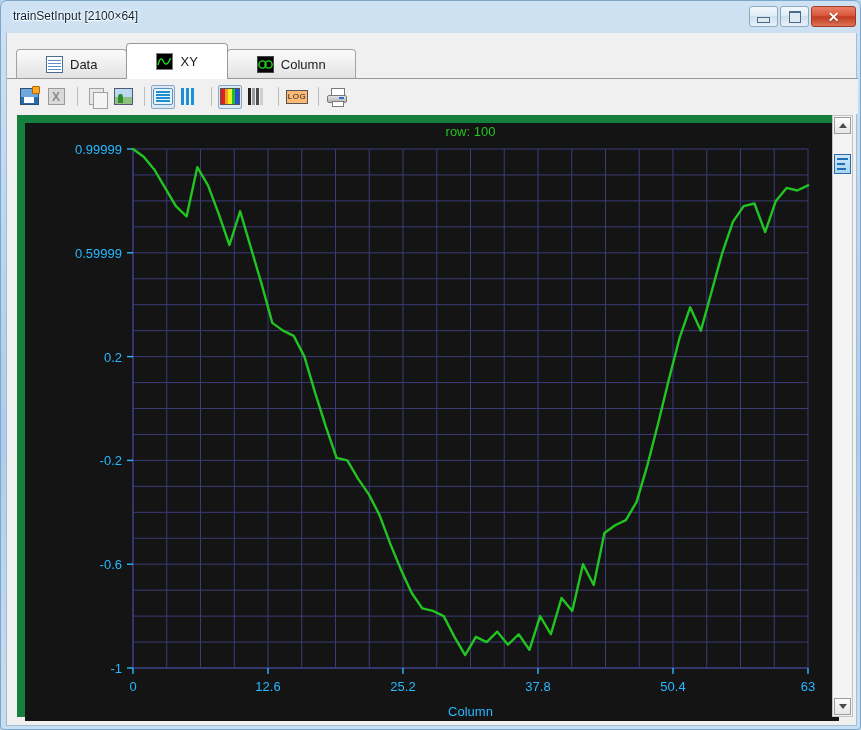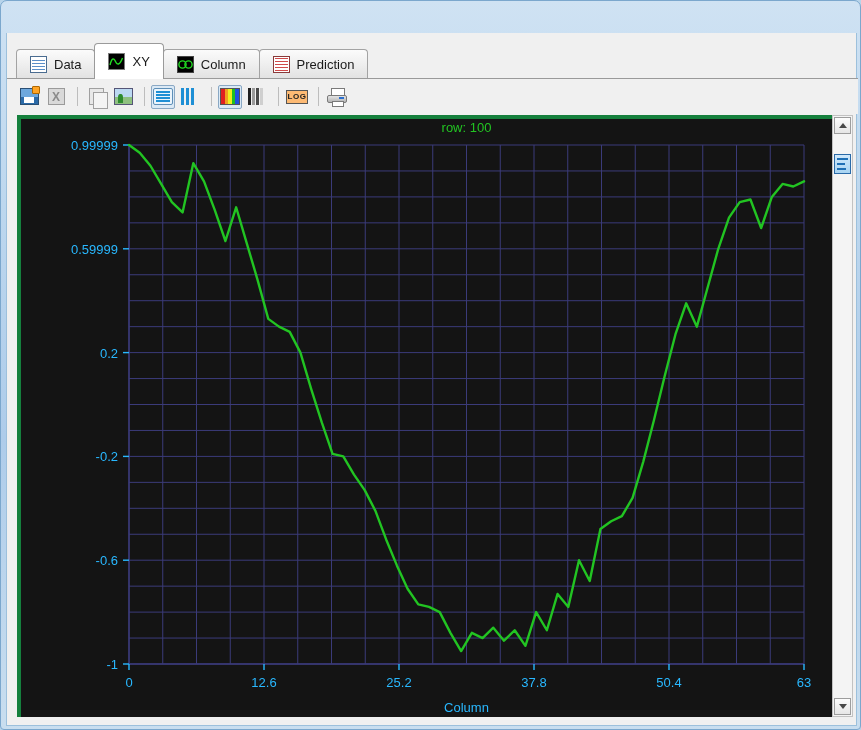--- a/index.html
+++ b/index.html
@@ -50,21 +50,21 @@
   }
   
   .tabstrip{
     position:absolute;left:0;top:10px;width:851px;height:36px;
     display:flex;align-items:flex-end;
     border-bottom:1px solid #9a9a9a;
     padding-left:9px;box-sizing:border-box;
   }
   .tab{
     display:flex;align-items:center;gap:7px;
-    height:29px;padding:0 13px;box-sizing:border-box;
+    height:29px;padding:0 29px;box-sizing:border-box;
     border:1px solid #a3a3a3;border-bottom:none;
     border-radius:4px 4px 0 0;
     background:linear-gradient(to bottom,#fbfbfb 0%,#efefef 50%,#e2e2e2 100%);
     font-size:13px;color:#1a1a1a;
     margin-right:-1px;cursor:pointer;position:relative;
   }
   .tab.active{
     height:36px;
     background:#ffffff;
     border-color:#9a9a9a;
@@ -118,30 +118,30 @@
   .t-lines{width:20px;height:17px;background:#eaf4fc;border:1px solid #5e8fb8;box-sizing:border-box;
       padding:2px;display:flex;flex-direction:column;justify-content:space-between;border-radius:2px;}
   .t-lines i{display:block;height:2px;background:#1e8fd5;}
   .t-bars{width:18px;height:17px;display:flex;gap:2px;align-items:flex-end;}
   .t-bars i{display:block;width:3px;height:17px;background:#1e8fd5;}
   .t-color{width:20px;height:17px;display:flex;border:1px solid #555;box-sizing:border-box;}
   .t-color i{flex:1;}
   .t-gray{width:18px;height:17px;display:flex;gap:1px;align-items:flex-end;}
   .t-gray i{display:block;width:3px;}
   .t-log{width:22px;height:14px;border:1px solid #555;box-sizing:border-box;background:#fdba74;
-    font-size:8px;font-weight:bold;color:#222;display:flex;align-items:center;justify-content:center;letter-spacing:0.5px;}
+    font-size:8px;font-weight:normal;color:#222;display:flex;align-items:center;justify-content:center;letter-spacing:0.5px;}
   .t-print{width:20px;height:18px;position:relative;}
   .t-print .paper{position:absolute;left:4px;top:0;width:12px;height:8px;background:#fff;border:1px solid #7a7a7a;}
   .t-print .body{position:absolute;left:0;top:7px;width:20px;height:8px;background:linear-gradient(to bottom,#e4e4e4,#b4b4b4);border:1px solid #7a7a7a;box-sizing:border-box;border-radius:2px;}
   .t-print .out{position:absolute;left:5px;top:13px;width:10px;height:4px;background:#fff;border:1px solid #7a7a7a;}
   .t-print .led{position:absolute;left:12px;top:9px;width:5px;height:2px;background:#2a6fd0;}
   
   .chartwrap{
     position:absolute;left:10px;top:82px;width:818px;height:602px;
-    border:4px solid #15803d;box-sizing:border-box;background:#141414;
+    border:8px solid #15803d;box-sizing:border-box;background:#141414;
   }
   .chartsvg{display:block;}
   
   .vscroll{
     position:absolute;right:3px;top:82px;width:21px;height:602px;
     background:#f4f4f4;border:1px solid #c2c2c2;box-sizing:border-box;
   }
   .sbtn{
     position:absolute;left:1px;width:17px;height:17px;
     background:linear-gradient(to bottom,#fdfdfd,#e6e6e6);
@@ -160,20 +160,34 @@
   }
   .sthumb i{display:block;height:2px;background:#1e6fb5;}
   .sthumb i:nth-child(2){width:70%;}
   .sthumb i:nth-child(3){width:85%;}
 </style>
 </head>
 <body>
 
 <div class="window">
 
+  <div class="titlebar">
+    <div class="title-text">trainSetInput [2100×64]</div>
+    <div class="winbtns">
+      <div class="winbtn">
+        <span class="min-glyph"></span>
+      </div>
+      <div class="winbtn">
+        <span class="max-glyph"></span>
+      </div>
+      <div class="winbtn close">
+        <span class="close-glyph">✕</span>
+      </div>
+    </div>
+  </div>
 
   <div class="client">
 
     <div class="tabstrip">
 
       <div class="tab">
         <span class="tabicon ic-grid"></span>
         <span>Data</span>
       </div>
 
@@ -191,24 +205,20 @@
         <span class="tabicon ic-polar">
           <svg width="15" height="15" viewBox="0 0 15 15">
             <circle cx="4.5" cy="7.5" r="3.6" stroke="#22dd22" stroke-width="1.4" fill="none"></circle>
             <circle cx="10.5" cy="7.5" r="3.6" stroke="#22dd22" stroke-width="1.4" fill="none"></circle>
           </svg>
         </span>
         <span>Column</span>
       </div>
 
 
-      <div class="tab">
-        <span class="tabicon ic-pred"></span>
-        <span>Prediction</span>
-      </div>
 
 
     </div>
 
     <div class="toolbar">
 
       <div class="tbtn">
         <span class="t-img">
             <i class="dot"></i>
           </span>

